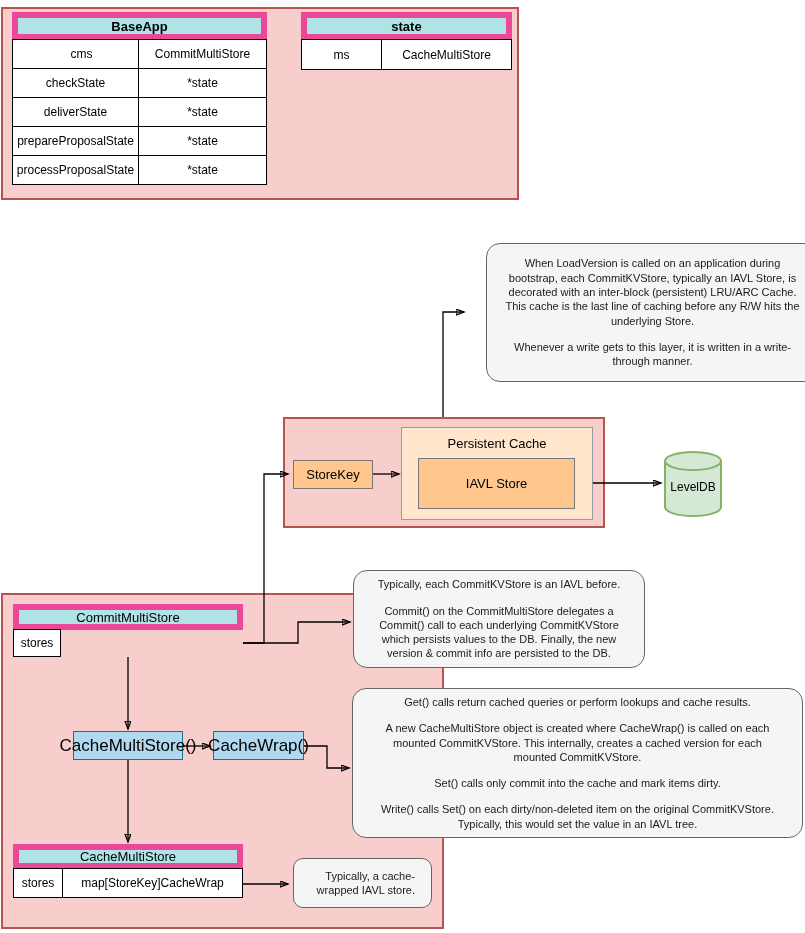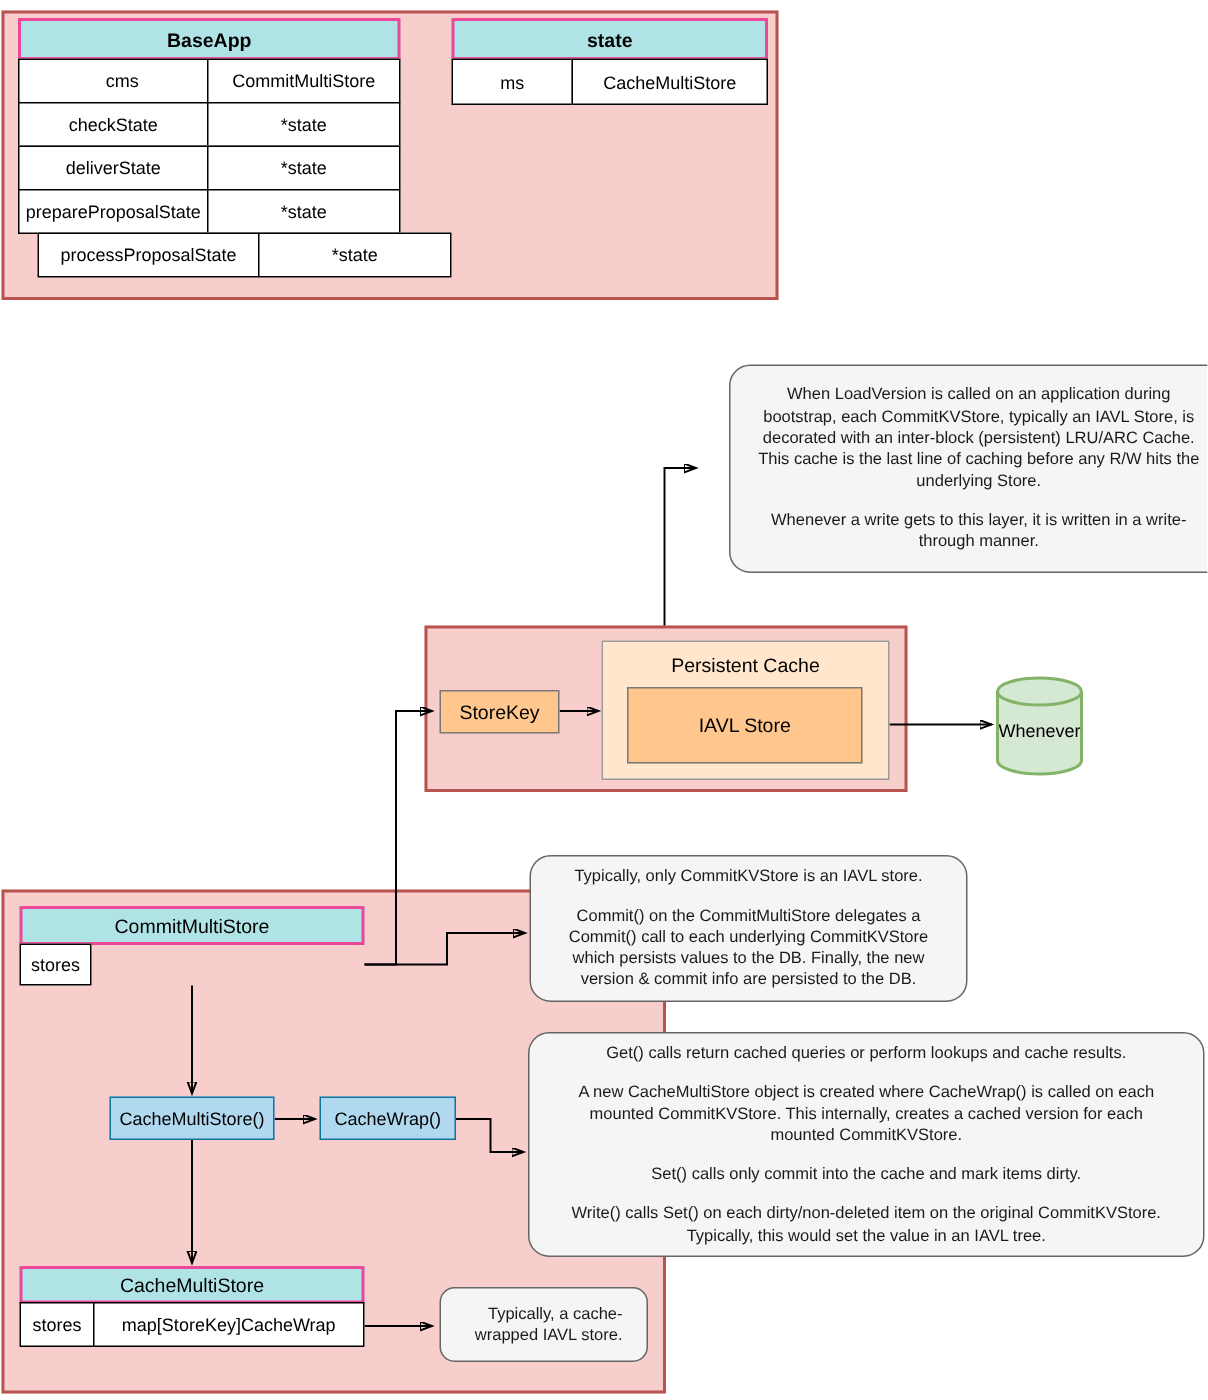--- a/index.html
+++ b/index.html
@@ -9,40 +9,40 @@
     color:#000; overflow:hidden; background:#fff;
   }
   
   .container {
     position:absolute; background:#f8cecc; border:2px solid #b85450;
     box-sizing:border-box; z-index:1;
   }
   
   .tbl { position:absolute; z-index:3; }
   .tbl-header {
-    background:#b0e3e6; border:2px solid #ec4899; box-sizing:border-box;
+    background:#b0e3e6; border:6px solid #ec4899; box-sizing:border-box;
     display:flex; align-items:center; justify-content:center;
     font-size:13px; font-weight:bold;
   }
   .tbl-header.plain { font-weight:normal; }
   .tbl-row { display:flex; margin-top:-1px; }
   .tbl-cell {
     background:#fff; border:1px solid #000; box-sizing:border-box;
     display:flex; align-items:center; justify-content:center;
     font-size:12px;
   }
   .tbl-cell + .tbl-cell { margin-left:-1px; }
   
   .box {
     position:absolute; box-sizing:border-box; z-index:3;
     display:flex; align-items:center; justify-content:center;
   }
   .orange  { background:#ffc78e; border:1px solid #787878; font-size:13px; }
   .peach   { background:#ffe6cc; border:1px solid #9a9a9a; }
-  .blue    { background:#b0d9f0; border:1px solid #10739e; font-size:12px; }
+  .blue    { background:#b0d9f0; border:1px solid #10739e; font-size:17px; }
   .peach-title {
     position:absolute; top:8px; left:0; right:0; text-align:center; font-size:13px;
   }
   
   .note {
     position:absolute; background:#f5f5f5; border:1px solid #666;
     border-radius:14px; box-sizing:border-box; z-index:4;
     display:flex; flex-direction:column; justify-content:center;
     text-align:center; font-size:11px; color:#1a1a1a; line-height:1.3;
   }
@@ -95,21 +95,21 @@
     </div>
     <div class="tbl-row">
       <div class="tbl-cell" style="width:127px; height:30px;">deliverState</div>
       <div class="tbl-cell" style="width:129px; height:30px;">*state</div>
     </div>
     <div class="tbl-row">
       <div class="tbl-cell" style="width:127px; height:30px;">prepareProposalState</div>
       <div class="tbl-cell" style="width:129px; height:30px;">*state</div>
     </div>
     <div class="tbl-row">
-      <div class="tbl-cell" style="width:148px; height:30px;margin-left:13px;">processProposalState</div>
+      <div class="tbl-cell" style="width:127px; height:30px;">processProposalState</div>
       <div class="tbl-cell" style="width:129px; height:30px;">*state</div>
     </div>
   </div>
 
   <div class="tbl" style="left:301px; top:12px;">
     <div class="tbl-header" style="width:211px; height:28px;">state</div>
     <div class="tbl-row">
       <div class="tbl-cell" style="width:81px; height:31px;">ms</div>
       <div class="tbl-cell" style="width:131px; height:31px;">CacheMultiStore</div>
     </div>
@@ -120,21 +120,21 @@
   <div class="box peach" style="left:401px; top:427px; width:192px; height:93px;">
     <div class="peach-title">Persistent Cache</div>
   </div>
   <div class="box orange" style="left:418px; top:458px; width:157px; height:51px;">IAVL Store</div>
 
   <div class="cyl" style="left:663px; top:450px; width:60px; height:68px;">
     <svg width="60" height="68" viewBox="0 0 60 68">
       <path d="M2 11 V57 A28 9 0 0 0 58 57 V11" fill="#d5e8d4" stroke="#82b366" stroke-width="2"></path>
       <ellipse cx="30" cy="11" rx="28" ry="9" fill="#d5e8d4" stroke="#82b366" stroke-width="2"></ellipse>
     </svg>
-    <div class="cyl-label">Whenever</div>
+    <div class="cyl-label">LevelDB</div>
   </div>
 
   <div class="tbl" style="left:13px; top:604px;">
     <div class="tbl-header plain" style="width:230px; height:26px;">CommitMultiStore</div>
     <div class="tbl-row">
       <div class="tbl-cell" style="width:48px; height:28px;">stores</div>
     </div>
   </div>
 
   <div class="box blue" style="left:73px; top:731px; width:110px; height:29px;">CacheMultiStore()</div>
@@ -147,21 +147,21 @@
       <div class="tbl-cell" style="width:181px; height:30px;">map[StoreKey]CacheWrap</div>
     </div>
   </div>
 
   <div class="note" style="left:470px; top:243px; width:333px; height:139px; padding:4px 8px;margin-left:16px;">
     <p>When LoadVersion is called on an application during bootstrap, each CommitKVStore, typically an IAVL Store, is decorated with an inter-block (persistent) LRU/ARC Cache. This cache is the last line of caching before any R/W hits the underlying Store.</p>
     <p>Whenever a write gets to this layer, it is written in a write-through manner.</p>
   </div>
 
   <div class="note" style="left:353px; top:570px; width:292px; height:98px; padding:2px 6px;">
-    <p>Typically, only CommitKVStore is an IAVL store.</p>
+    <p>Typically, each CommitKVStore is an IAVL before.</p>
     <p>Commit() on the CommitMultiStore delegates a Commit() call to each underlying CommitKVStore which persists values to the DB. Finally, the new version &amp; commit info are persisted to the DB.</p>
   </div>
 
   <div class="note" style="left:352px; top:688px; width:451px; height:150px; padding:2px 8px;">
     <p>Get() calls return cached queries or perform lookups and cache results.</p>
     <p>A new CacheMultiStore object is created where CacheWrap() is called on each mounted CommitKVStore. This internally, creates a cached version for each mounted CommitKVStore.</p>
     <p>Set() calls only commit into the cache and mark items dirty.</p>
     <p>Write() calls Set() on each dirty/non-deleted item on the original CommitKVStore. Typically, this would set the value in an IAVL tree.</p>
   </div>
 

